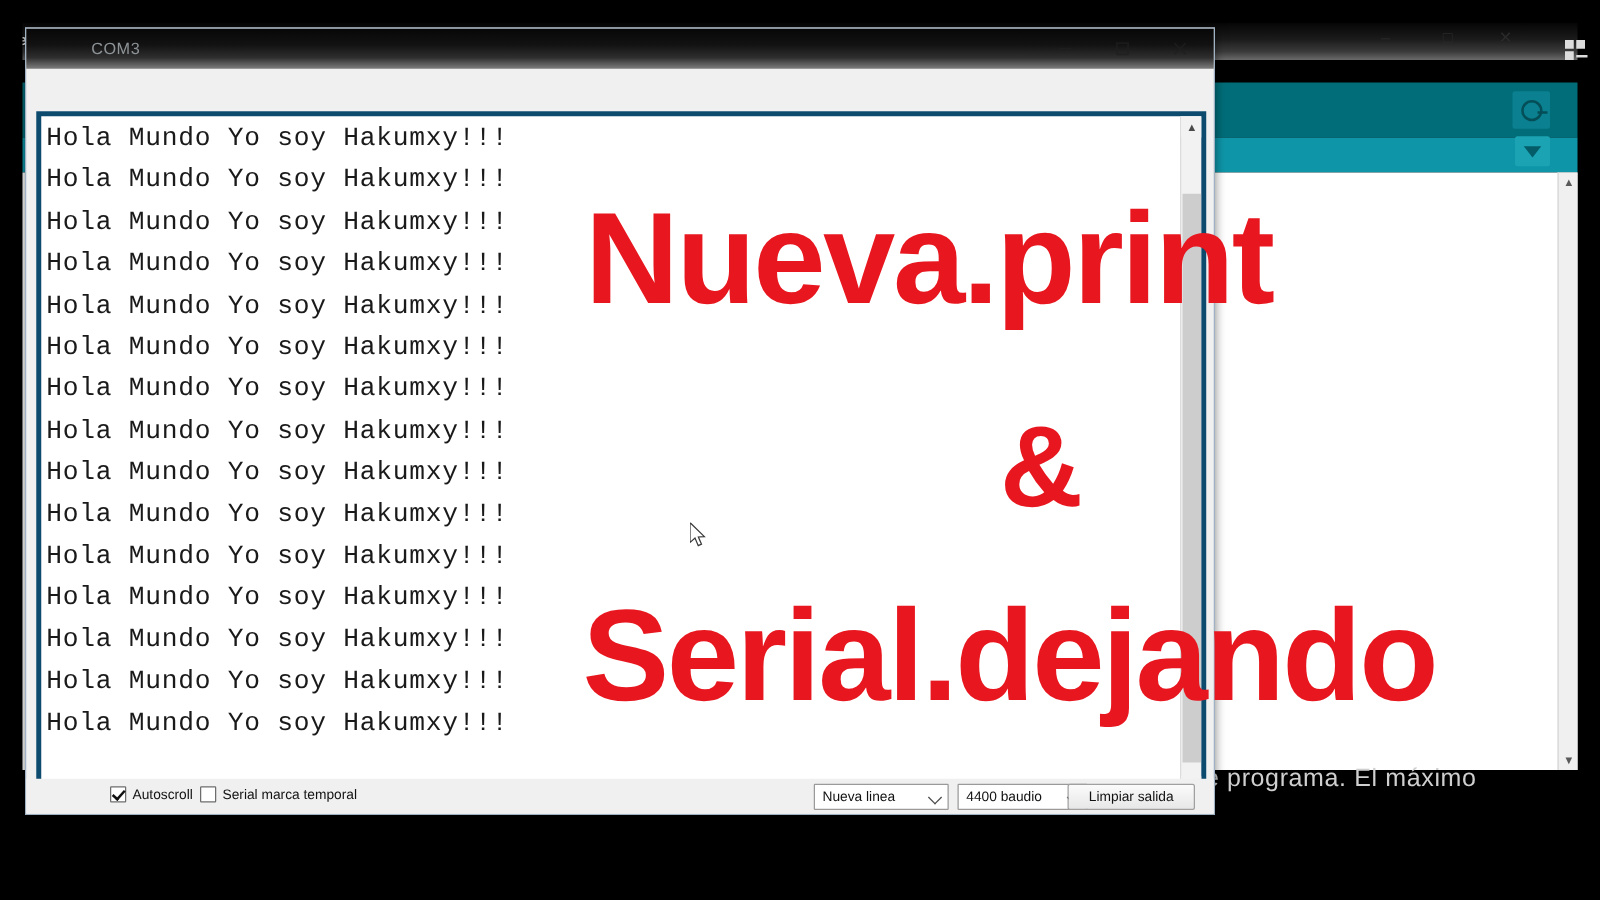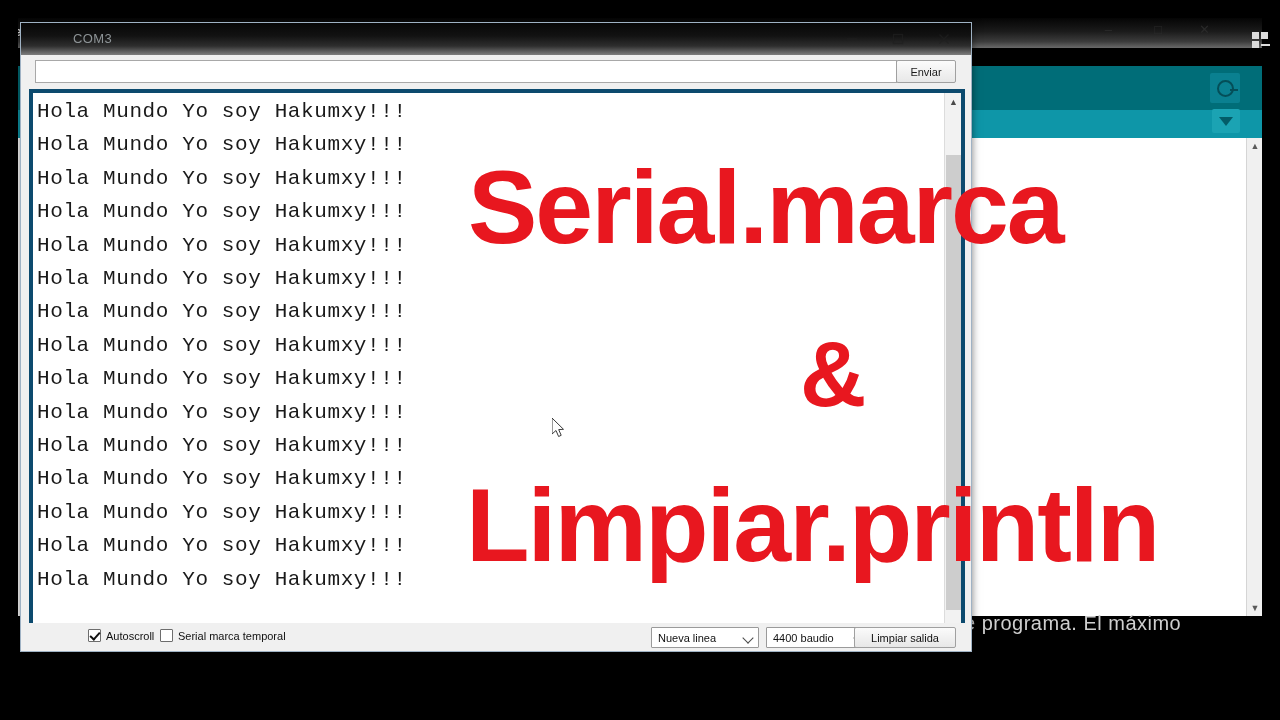--- a/index.html
+++ b/index.html
@@ -256,24 +256,20 @@
       </div>
       <div class="sm-ctl">
         <svg width="12" height="12" viewBox="0 0 12 12">
             <line x1="1.5" y1="1.5" x2="10.5" y2="10.5" stroke="#1f1f1f" stroke-width="1.3"></line>
             <line x1="10.5" y1="1.5" x2="1.5" y2="10.5" stroke="#1f1f1f" stroke-width="1.3"></line>
           </svg>
       </div>
     </div>
   </div>
 
-  <div class="sm-toolbar">
-    <input class="sm-input" type="text" placeholder="" style="">
-    <button class="sm-send">Enviar</button>
-  </div>
 
   <div class="sm-output">
     <div class="sm-text">Hola Mundo Yo soy Hakumxy!!!
 Hola Mundo Yo soy Hakumxy!!!
 Hola Mundo Yo soy Hakumxy!!!
 Hola Mundo Yo soy Hakumxy!!!
 Hola Mundo Yo soy Hakumxy!!!
 Hola Mundo Yo soy Hakumxy!!!
 Hola Mundo Yo soy Hakumxy!!!
 Hola Mundo Yo soy Hakumxy!!!
@@ -309,23 +305,23 @@
 
     <div class="sm-select" style="left:745px; width:104px;">
       <span>4400 baudio</span>
       <span class="chev"></span>
     </div>
 
     <div class="sm-clear">Limpiar salida</div>
   </div>
 </div>
 
-<div class="overlay-red ov-print">Serial.marca</div>
+<div class="overlay-red ov-print">Nueva.print</div>
 <div class="overlay-red ov-amp">&amp;</div>
-<div class="overlay-red ov-println">Limpiar.println</div>
+<div class="overlay-red ov-println">Serial.dejando</div>
 
 <svg class="cursor-arrow" viewBox="0 0 14 21">
   <polygon points="0,0 0,16 4,12.5 6.6,18.5 9.2,17.3 6.7,11.6 11.5,11.3" fill="#ffffff" stroke="#3a3a3a" stroke-width="1"></polygon>
 </svg>
 
 <div class="bar-top"></div>
 <div class="bar-bottom"></div>
 <div class="bar-left"></div>
 
 </body></html>

